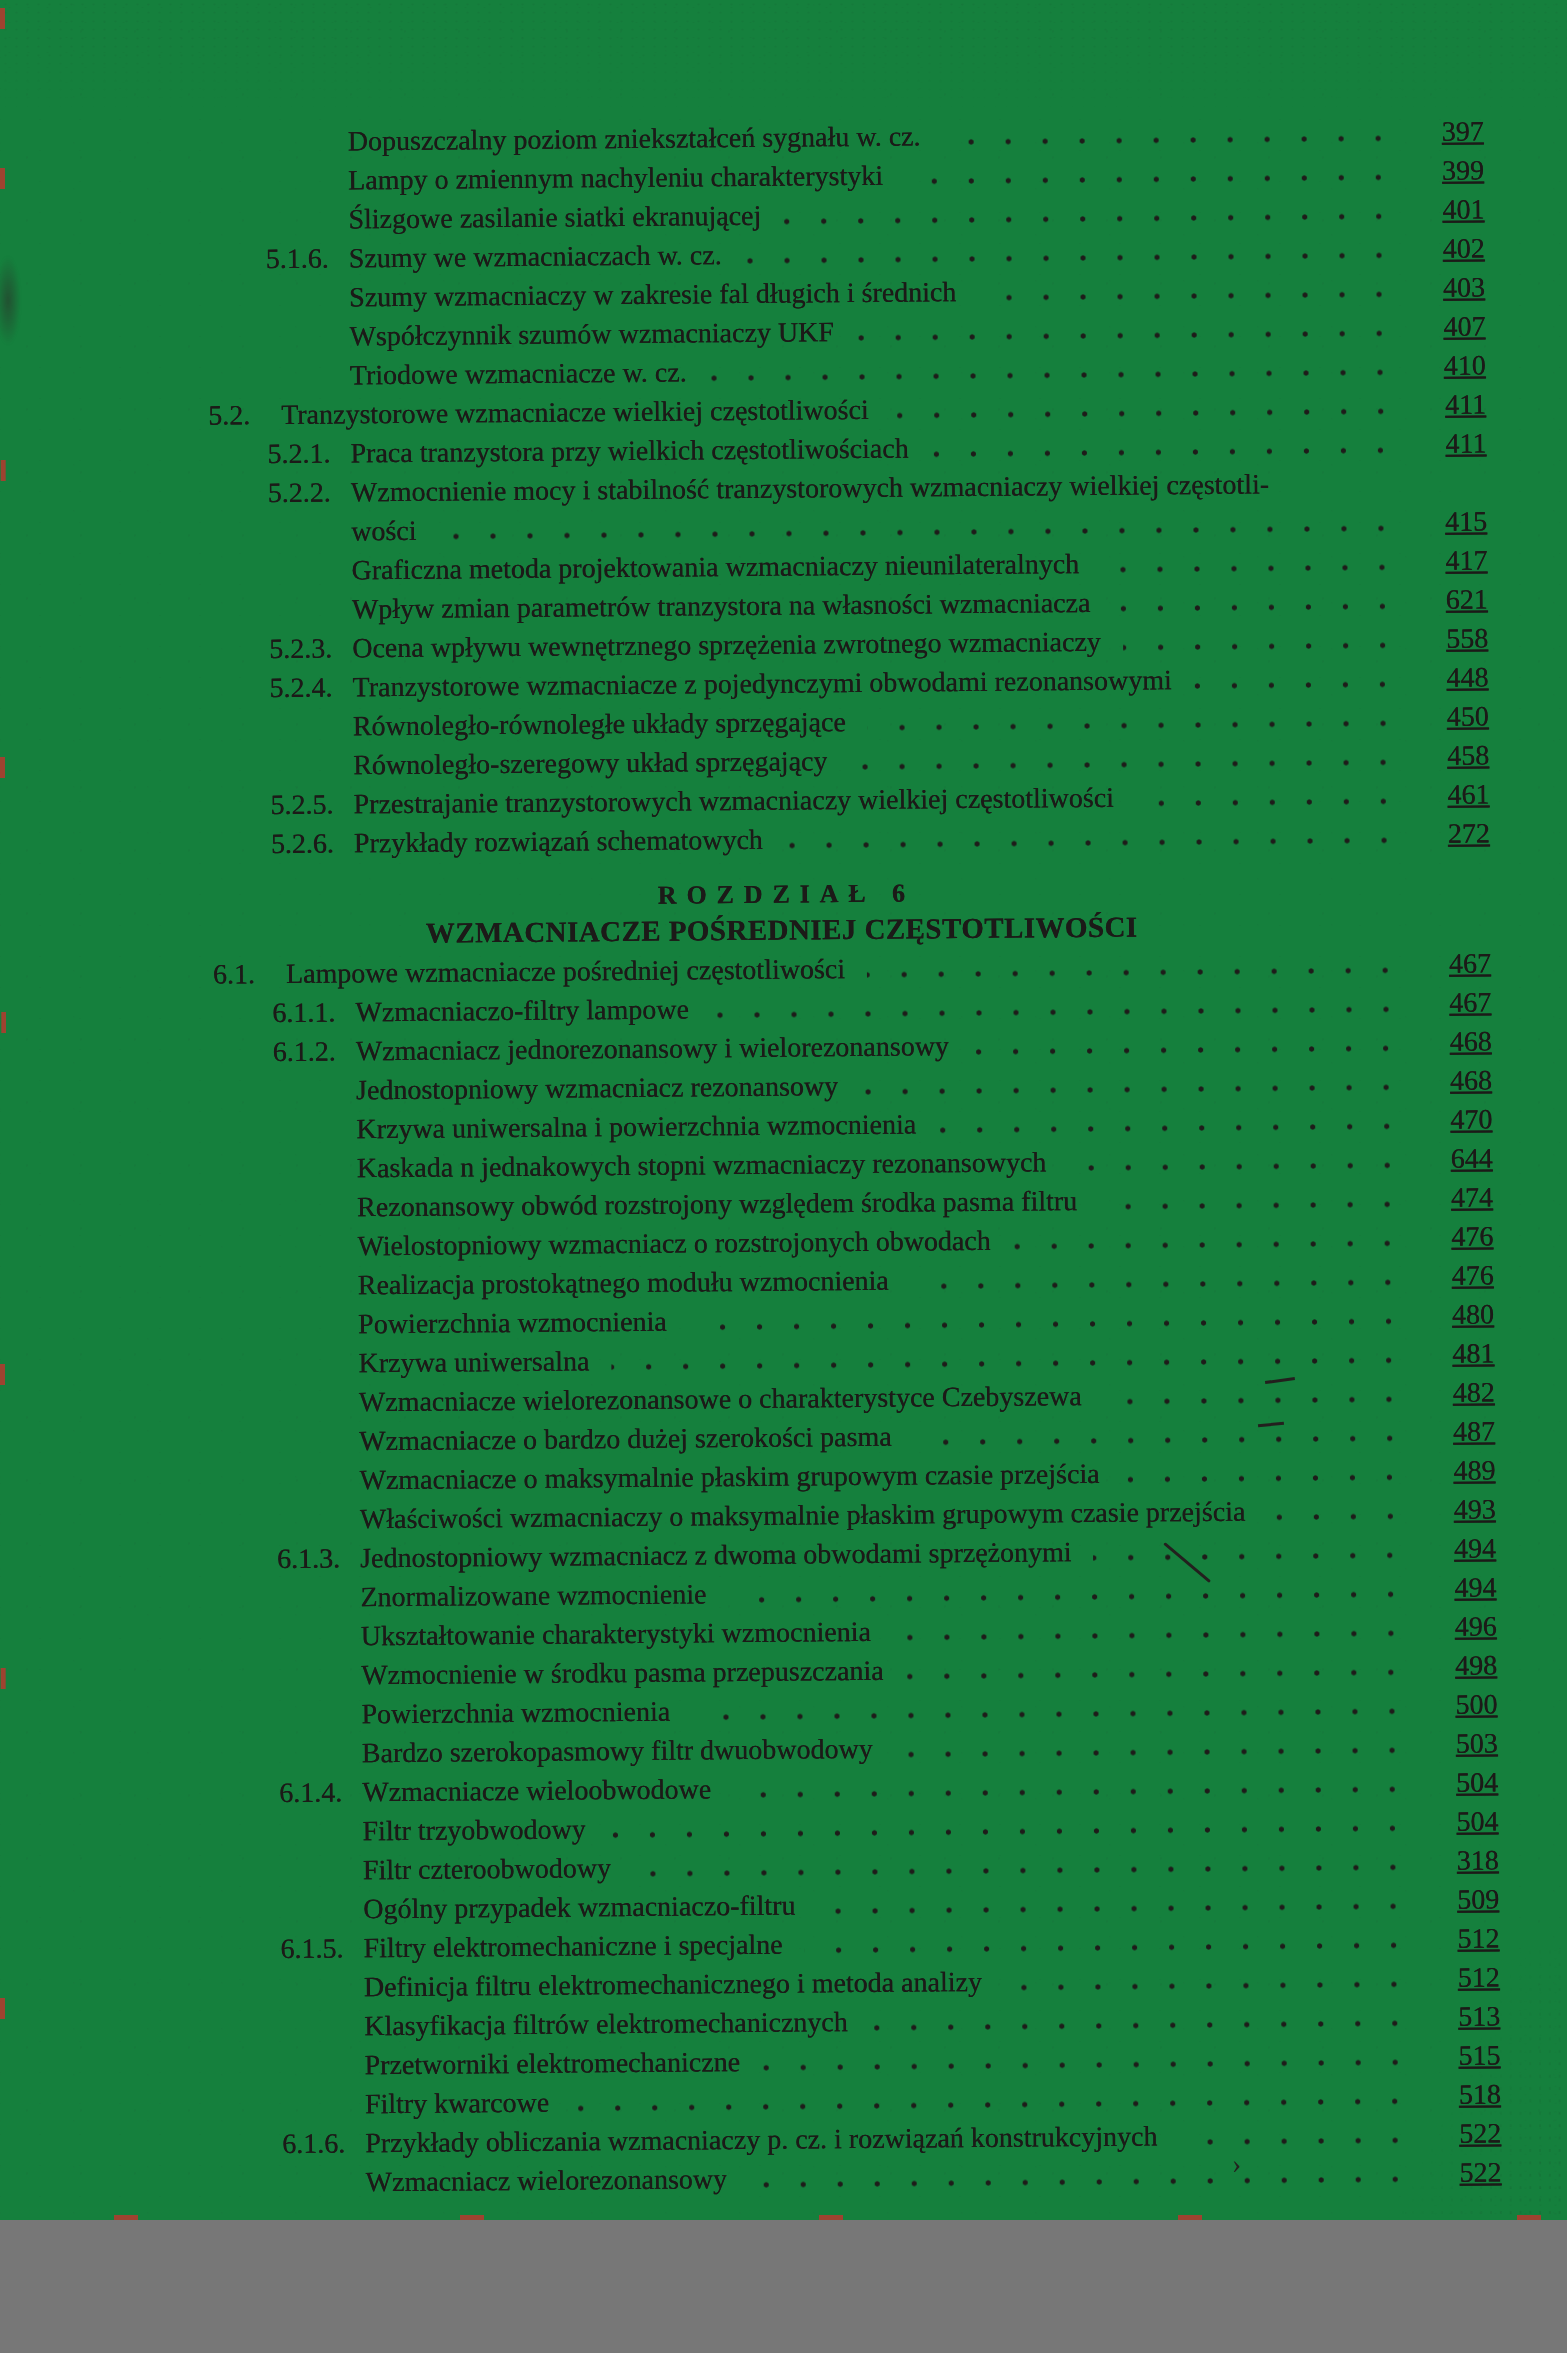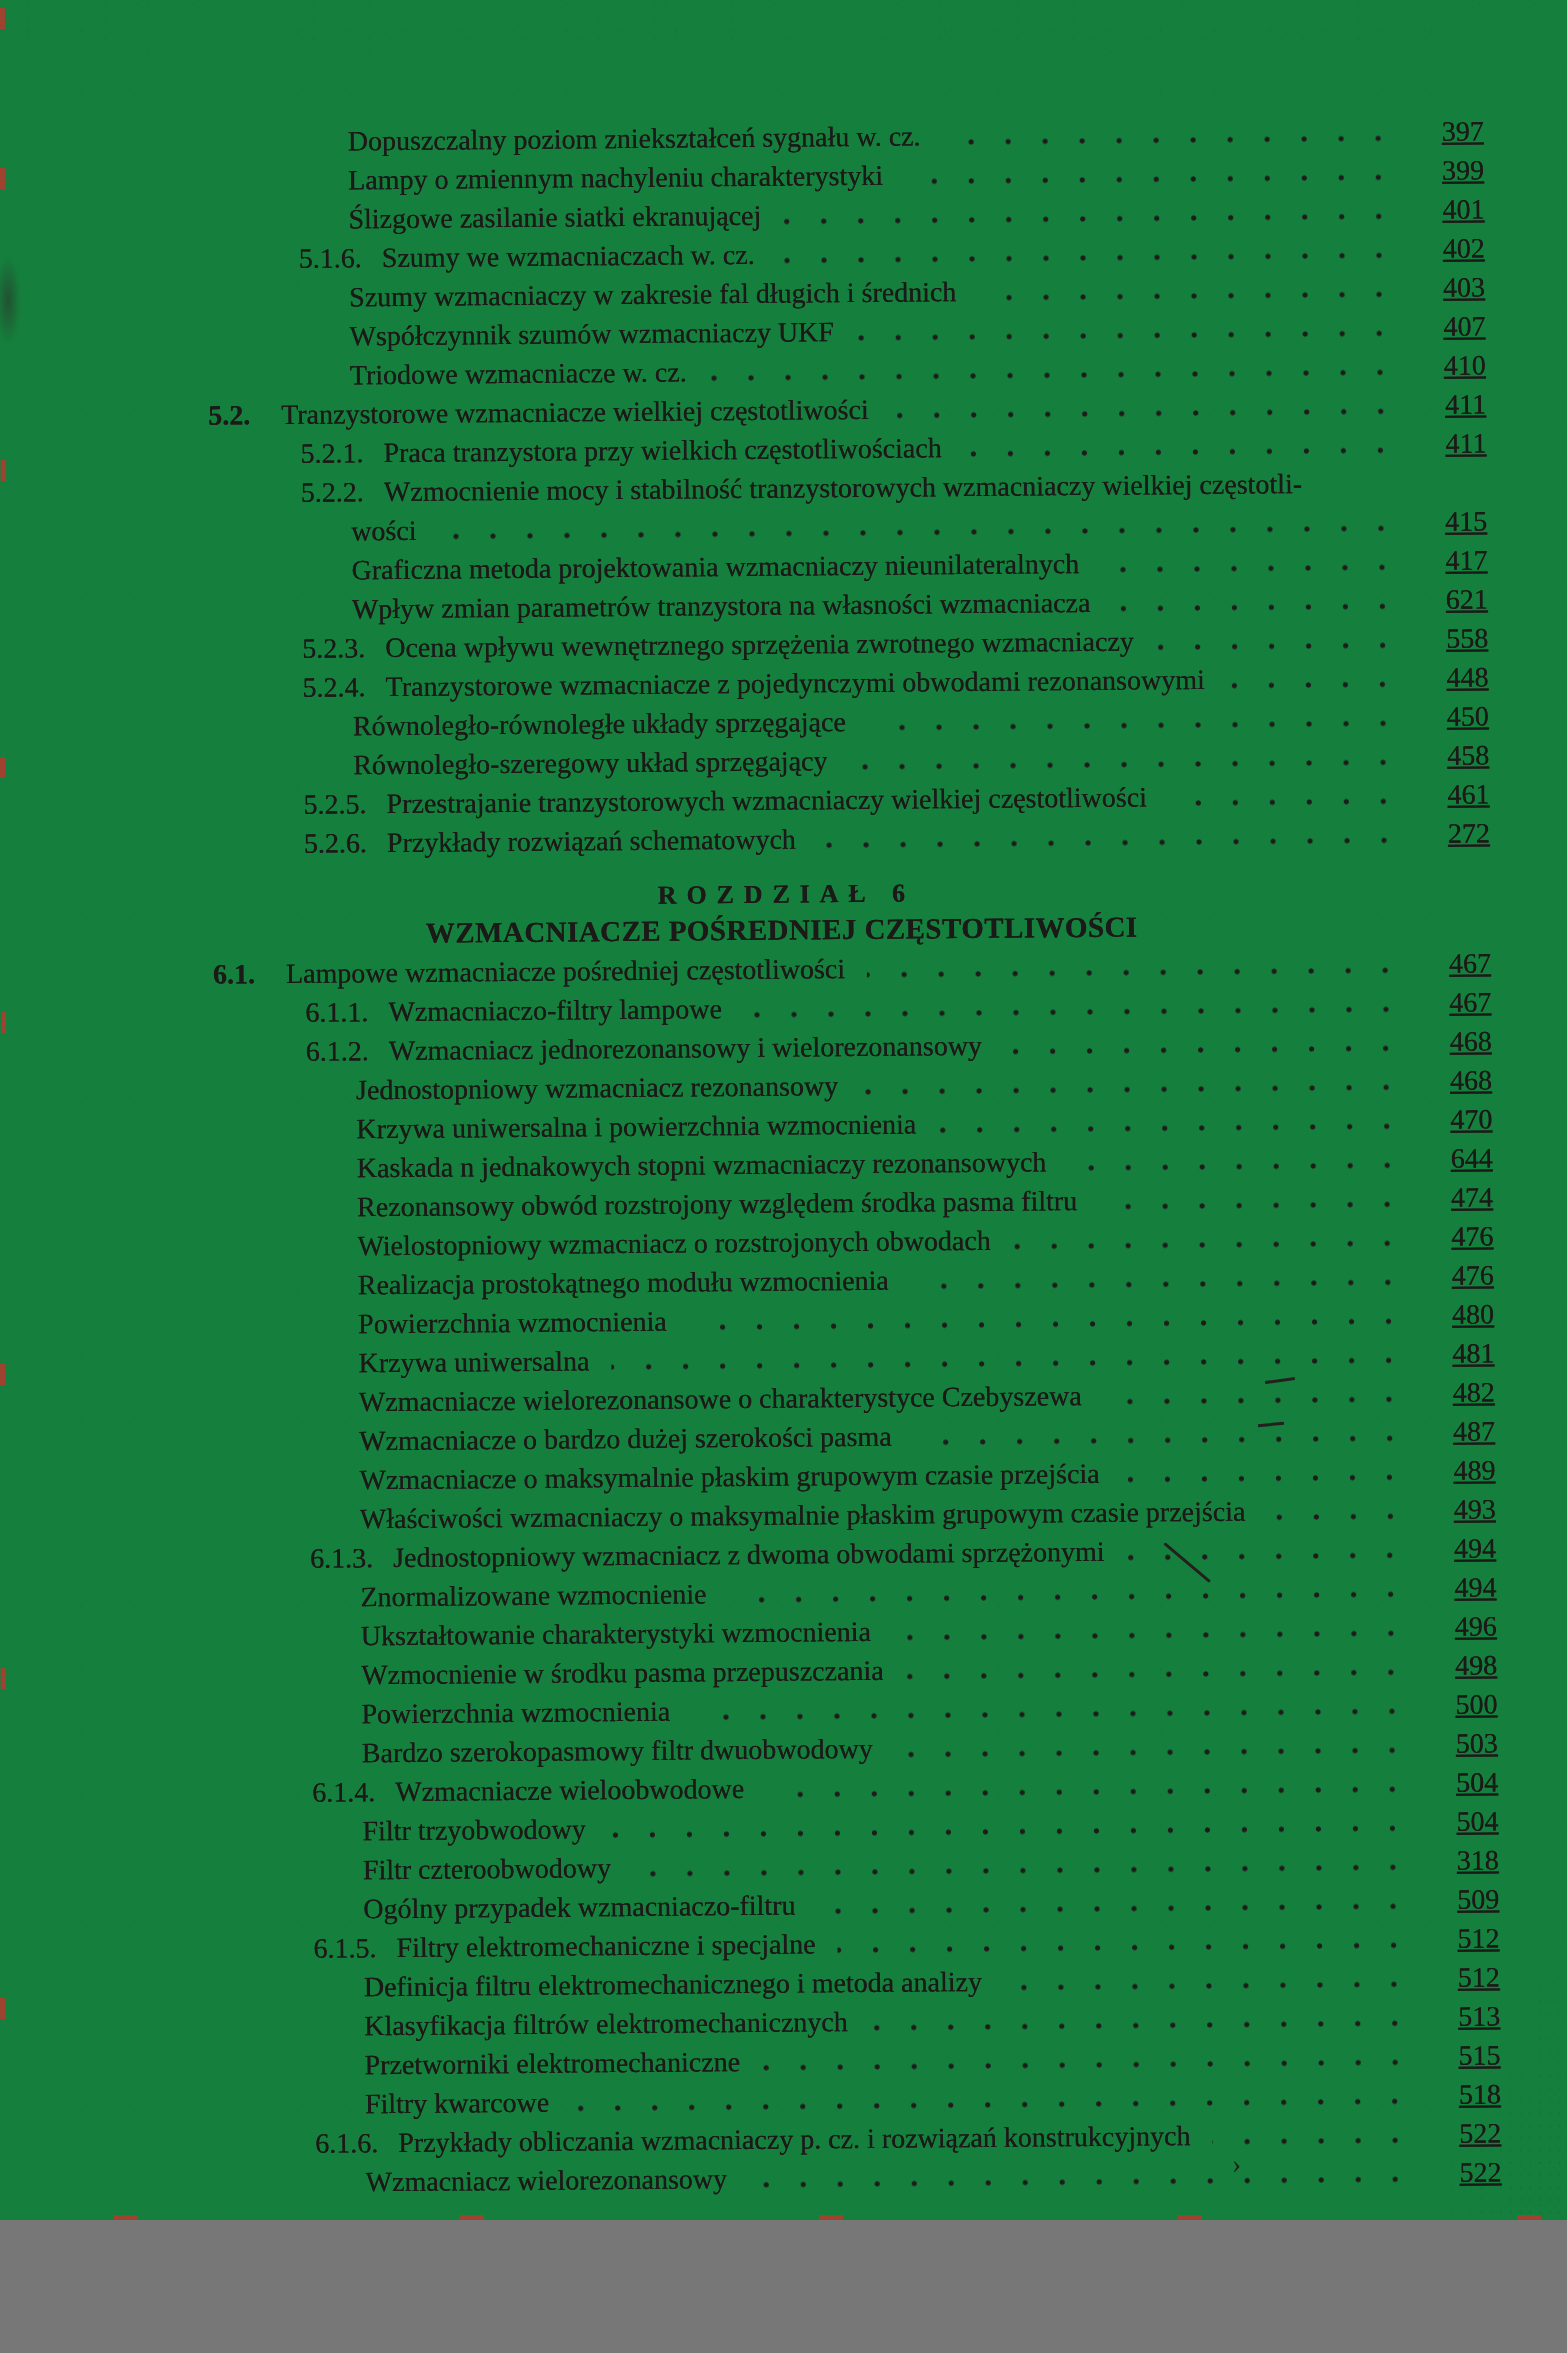--- a/index.html
+++ b/index.html
@@ -74,22 +74,22 @@
   .row{
     display:flex;align-items:baseline;
     height:39px;line-height:39px;
     padding-right:75px;
     font-size:28px;white-space:nowrap;
   }
   .row.i1{padding-left:215px;}
   .row.i2{padding-left:274px;}
   .row.i3{padding-left:357px;}
   .num{flex:0 0 auto;}
-  .i1 .num{width:73px;font-weight:bold;}
-  .i2 .num{width:83px;margin-left:33px;}
+  .i1 .num{width:73px;}
+  .i2 .num{width:83px;}
   .txt{flex:0 0 auto;min-width:0;overflow:hidden;}
   .leader{
     flex:1 1 auto;min-width:11.7px;height:39px;align-self:flex-end;
     margin:0 13px 0 22px;
     background-image:radial-gradient(circle,#1e1c1a 2.2px,rgba(0,0,0,0) 2.9px);
     background-size:37px 7.8px;background-repeat:repeat-x;
     background-position:right 1.3px bottom 9.1px;
   }
   .pg{flex:0 0 auto;min-width:73px;text-align:right;text-decoration:underline;}
   .chapter-head{height:86px;display:flex;flex-direction:column;justify-content:flex-end;gap:7.8px;padding-bottom:5.2px;}

